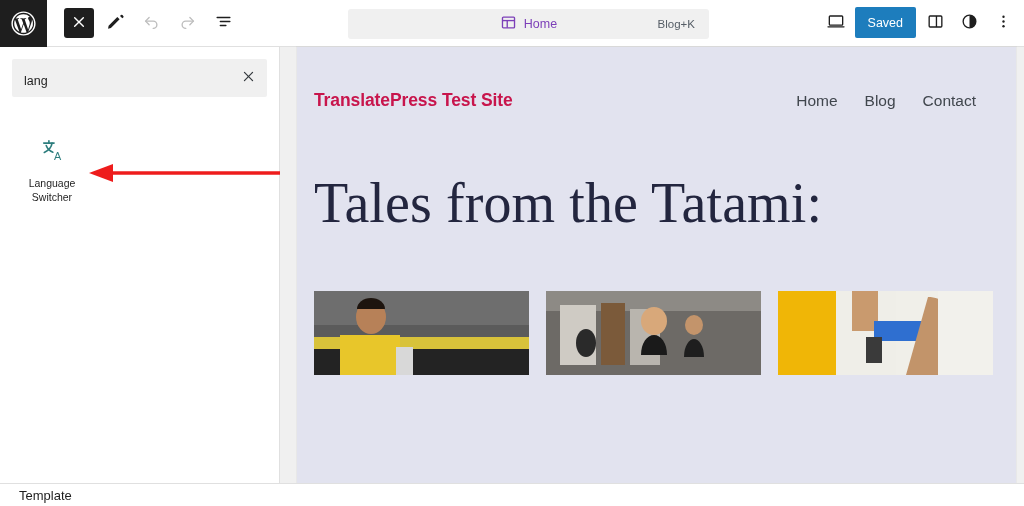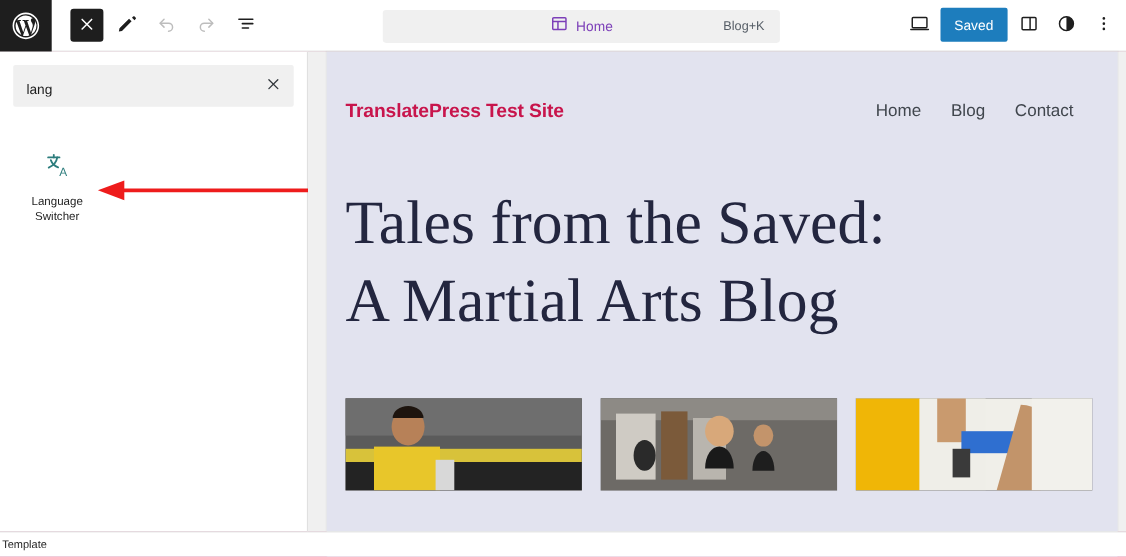--- a/index.html
+++ b/index.html
@@ -154,21 +154,21 @@
   }
 
   
   .statusbar {
     position: absolute; left: 0; bottom: 0;
     width: 1024px; height: 23px;
     background: #ffffff; border-top: 1px solid #e0e0e0;
     display: flex; align-items: center;
   }
   .status-text {
-    font-size: 10px; color: #1e1e1e; padding-left: 2px;
+    font-size: 13px; color: #1e1e1e; padding-left: 19px;
   }
 
   
   .annotation-arrow {
     position: absolute; left: 88px; top: 160px;
     width: 228px; height: 26px;
     pointer-events: none;
   }
 </style>
 </head>
@@ -336,22 +336,21 @@
       <div class="site-header">
         <div class="site-title">TranslatePress Test Site</div>
         <nav class="site-nav">
           <a href="#">Home</a>
           <a href="#">Blog</a>
           <a href="#">Contact</a>
         </nav>
       </div>
 
       <h1 class="hero-title">
-        <span>Tales from the Saved:</span><br>
-        <span>A Martial Arts Blog</span>
+        <span>Tales from the Tatami:</span><br>
       </h1>
 
       <div class="thumb-row">
         <div class="thumb">
           <svg width="215" height="84" viewBox="0 0 215 84" preserveAspectRatio="none">
             <rect width="215" height="84" fill="#5b5b5b"></rect>
             <rect x="0" y="0" width="215" height="34" fill="#6e6e6e"></rect>
             <rect x="0" y="46" width="215" height="12" fill="#d8c23a"></rect>
             <rect x="0" y="58" width="215" height="26" fill="#232323"></rect>
             <ellipse cx="57" cy="26" rx="15" ry="17" fill="#b78158"></ellipse>

